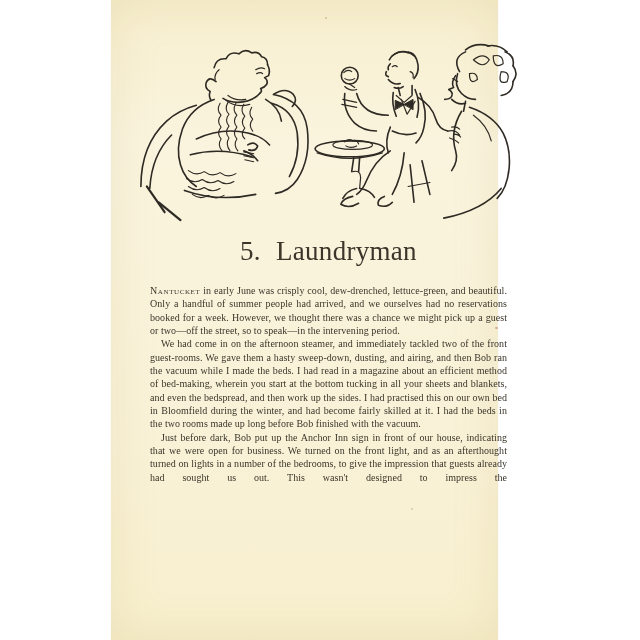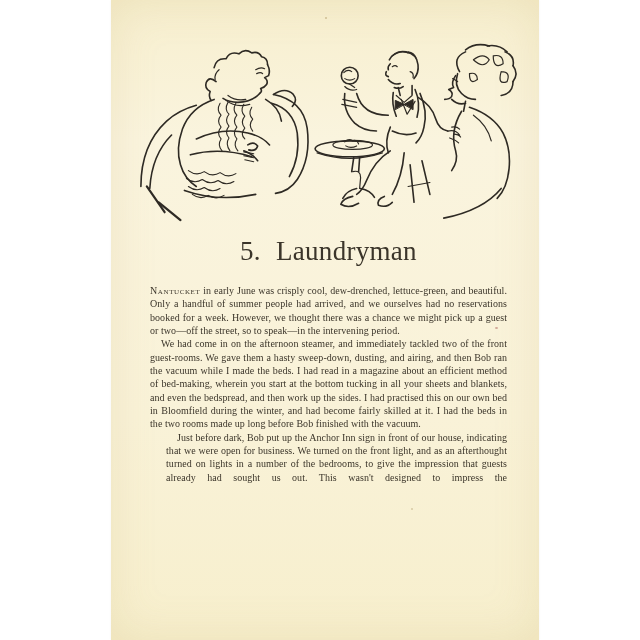--- a/index.html
+++ b/index.html
@@ -8,42 +8,42 @@
     --ink:#3b352a;
     --drawing:#2e2a24;
   }
   html,body{margin:0;padding:0;}
   body{
     width:640px;height:640px;position:relative;overflow:hidden;
     background:var(--background);
     font-family:"Liberation Serif","DejaVu Serif",serif;
   }
   .paper{
-    position:absolute;left:111px;top:0;width:428px;height:640px;
+    position:absolute;left:111px;top:0;width:387px;height:640px;
     background:linear-gradient(180deg,#f7efcf 0%,#faf4de 22%,#f9f2d8 65%,#f7efcd 100%);
     box-shadow:inset 0 0 46px rgba(196,166,92,.18), 0 0 2px rgba(0,0,0,.06);
   }
   .illustration{
     position:absolute;left:14px;top:40px;width:396px;height:193px;
     color:var(--drawing);
   }
   .content{
     position:absolute;left:39px;top:236px;width:357px;color:var(--ink);
   }
   .chapter-title{
     margin:0 0 17px 0;text-align:center;font-weight:400;
     font-size:27px;line-height:31px;letter-spacing:.3px;word-spacing:8px;
   }
   .body-text{
     font-size:10px;line-height:13.35px;text-align:justify;
     letter-spacing:.05px;
   }
   .body-text p{margin:0;}
   .body-text p.indent{text-indent:11px;}
-  .body-text p.justify-last{text-align-last:justify;margin-left:16px;}
+  .body-text p.justify-last{text-align-last:justify;}
   .sc{font-variant:small-caps;letter-spacing:.6px;}
   .page-number{
     margin-top:7px;text-align:center;font-size:11.5px;letter-spacing:1.5px;
   }
   .speck{position:absolute;border-radius:50%;}
   .speck.s1{left:214px;top:17px;width:2px;height:2px;background:#c6b386;opacity:.8;}
   .speck.s2{left:384px;top:327px;width:3px;height:2px;background:#b06a60;opacity:.55;}
   .speck.s3{left:300px;top:508px;width:2px;height:2px;background:#c9b98e;opacity:.7;}
   svg *{vector-effect:non-scaling-stroke;}
 </style>

